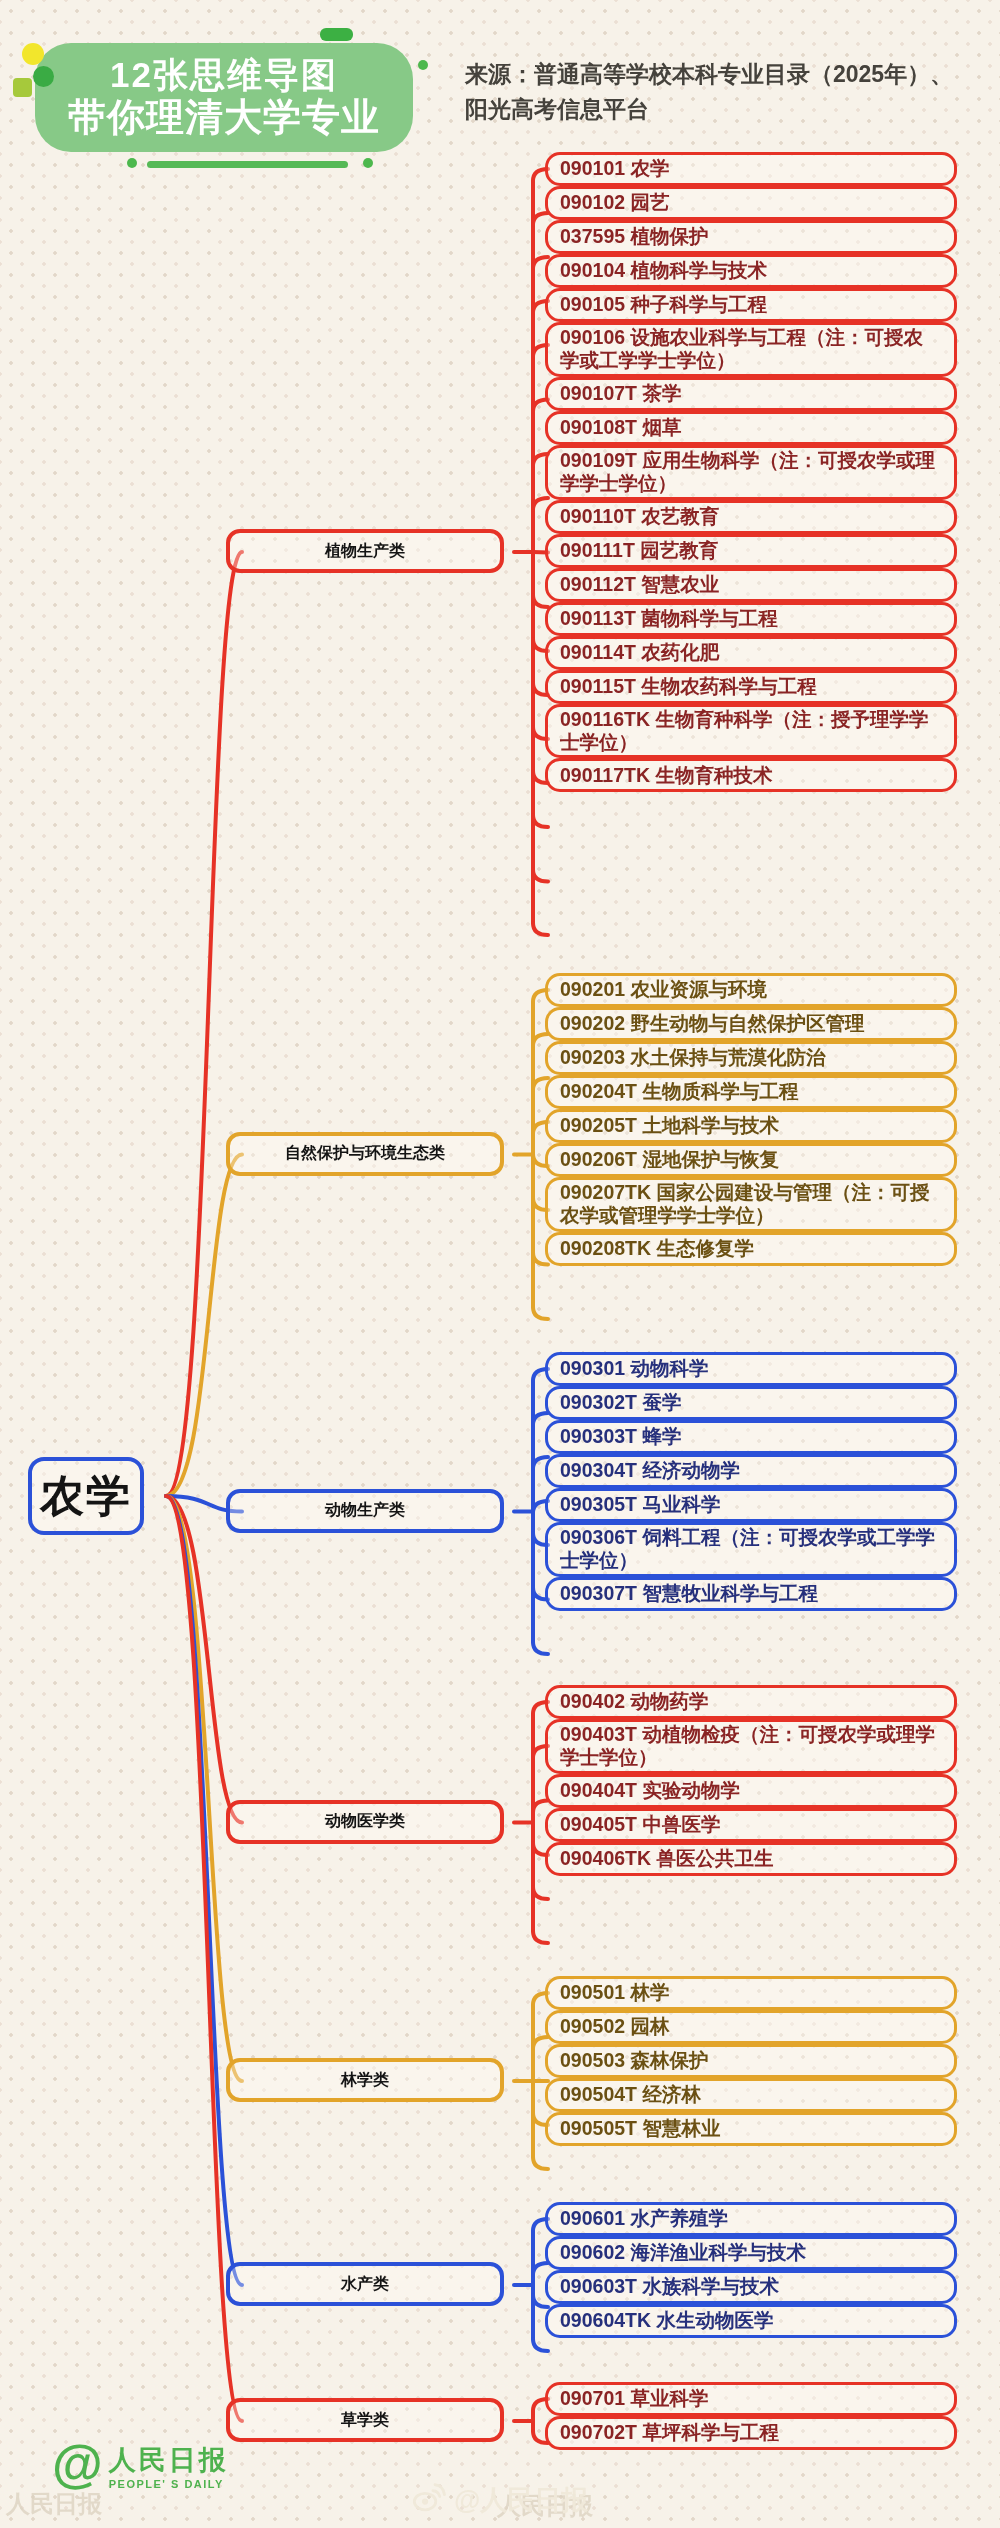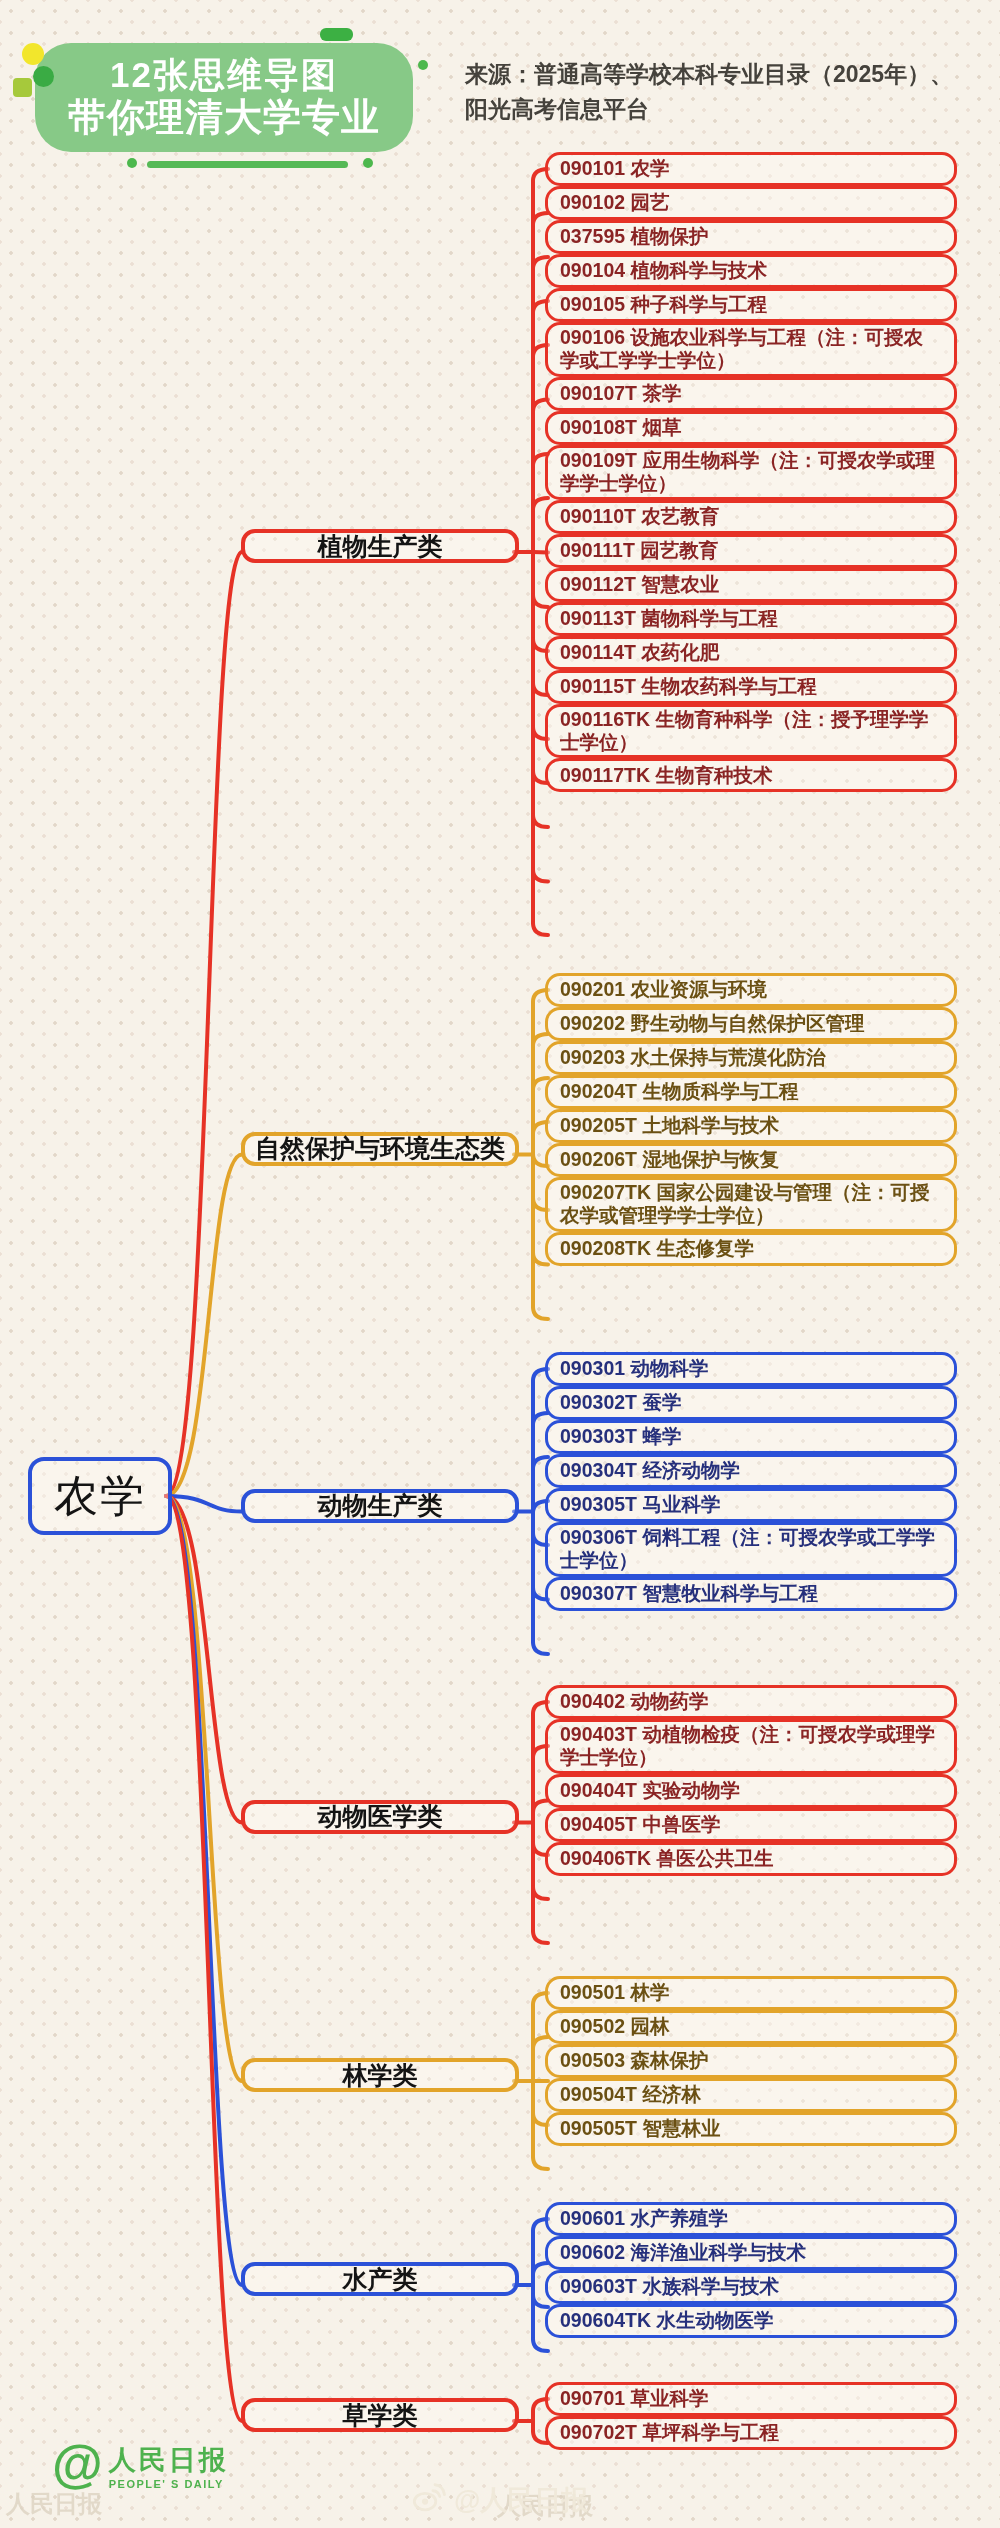--- a/index.html
+++ b/index.html
@@ -25,30 +25,30 @@
   .badge .l2{font-size:38px;line-height:1.2;letter-spacing:1px;}
   .deco{position:absolute;z-index:2;}
   .dot{border-radius:50%;}
   .underbar{position:absolute;left:147px;top:161px;width:201px;height:7px;background:#56b956;border-radius:4px;z-index:2;}
   .source{
     position:absolute;left:465px;top:57px;width:540px;z-index:2;
     color:#45423c;font-size:23px;font-weight:bold;line-height:1.5;
   }
   
   .root{
-    position:absolute;left:28px;top:1457px;width:144px;height:78px;box-sizing:border-box;
+    position:absolute;left:28px;top:1457px;width:116px;height:78px;box-sizing:border-box;
     border:4px solid #2b51d8;border-radius:16px;background:rgba(255,252,245,.35);
     display:flex;align-items:center;justify-content:center;
-    font-size:44px;font-weight:normal;color:#141414;z-index:2;letter-spacing:2px;
+    font-size:44px;font-weight:bold;color:#141414;z-index:2;letter-spacing:2px;
   }
   .branch-label{
-    position:absolute;left:241px;width:278px;height:34px;box-sizing:border-box;
+    position:absolute;left:226px;width:278px;height:44px;box-sizing:border-box;
     border:4px solid;border-radius:14px;background:rgba(255,252,245,.35);
     display:flex;align-items:center;justify-content:center;
-    font-size:25px;font-weight:bold;color:#141414;z-index:2;
+    font-size:16px;font-weight:bold;color:#141414;z-index:2;
   }
   .leaf-col{position:absolute;left:545px;width:412px;display:flex;flex-direction:column;z-index:2;}
   .leaf{
     box-sizing:border-box;min-height:34px;border:3.5px solid;border-radius:15px;
     padding:1px 12px;display:flex;align-items:center;
     font-weight:bold;font-size:19.5px;line-height:1.2;background:rgba(255,252,245,.35);
   }
   .red  .bd, .leaf.red  {border-color:#e63226;}
   .yellow .bd, .leaf.yellow{border-color:#e2a42a;}
   .blue .bd, .leaf.blue {border-color:#2b51d8;}

